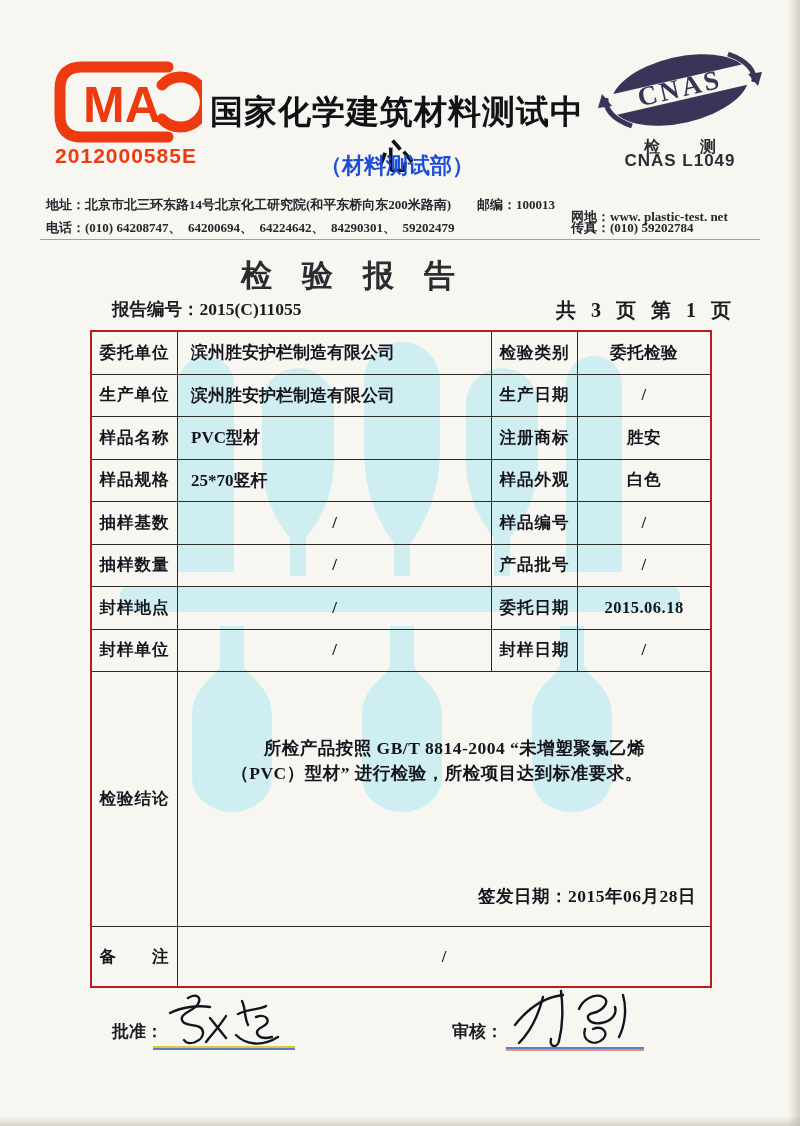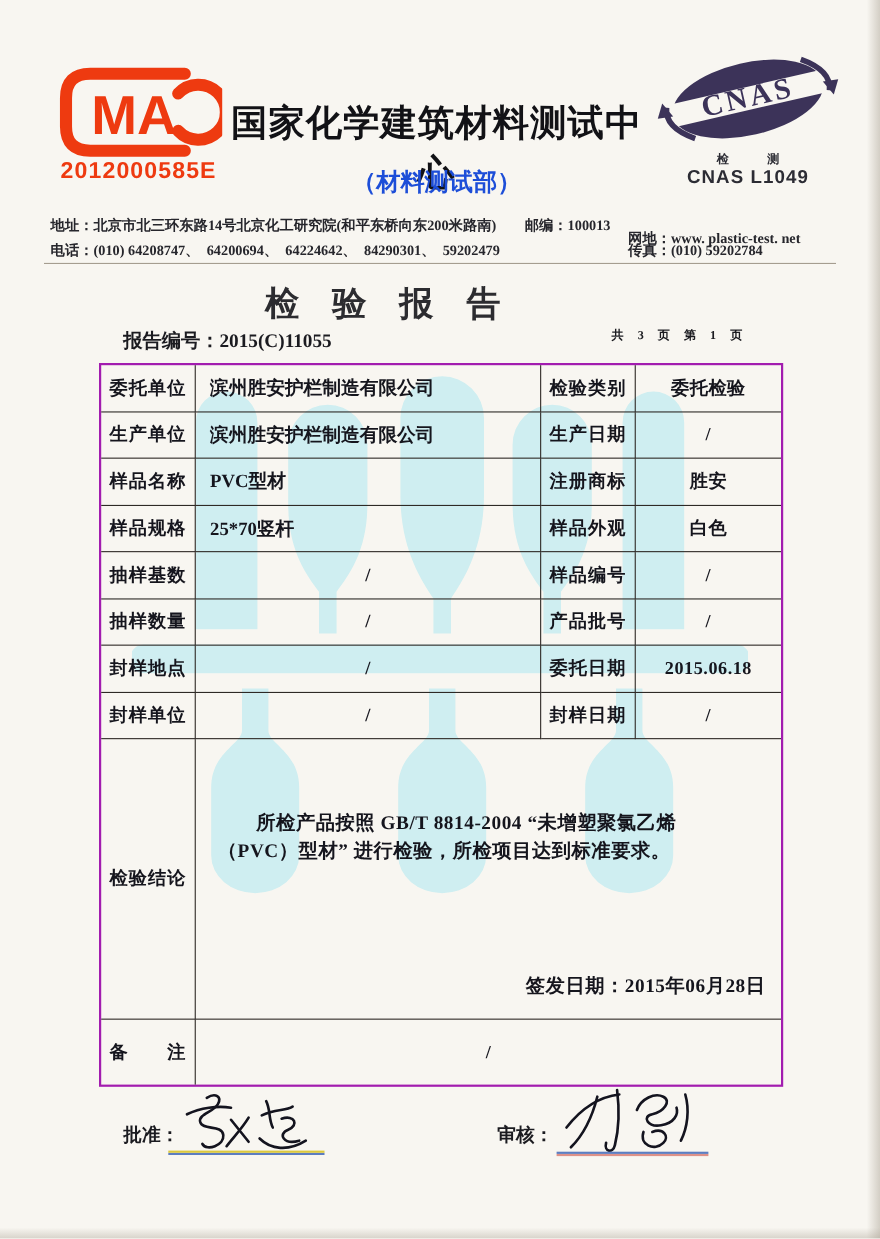--- a/index.html
+++ b/index.html
@@ -18,49 +18,49 @@
   .cma-logo{position:absolute;left:50px;top:58px;}
   .cma-number{position:absolute;left:46px;top:144px;width:160px;text-align:center;
     font-family:"Liberation Sans","DejaVu Sans",sans-serif;
     font-weight:700;font-size:21px;letter-spacing:1px;color:#ee3a10;}
   .main-title{position:absolute;left:196px;top:90px;width:402px;text-align:center;
     font-size:33px;font-weight:700;color:#121216;letter-spacing:1px;}
   .sub-title{position:absolute;left:196px;top:151px;width:402px;text-align:center;
     font-size:22px;font-weight:700;color:#1d4ed8;}
   .cnas-logo{position:absolute;left:600px;top:50px;}
   .cnas-sub1{position:absolute;left:600px;top:137px;width:160px;text-align:center;
-    font-size:11px;font-weight:700;letter-spacing:12px;color:#2c2c34;padding-left:12px;box-sizing:border-box;}
+    font-size:16px;font-weight:700;letter-spacing:12px;color:#2c2c34;padding-left:12px;box-sizing:border-box;}
   .cnas-sub2{position:absolute;left:600px;top:151px;width:160px;text-align:center;
     font-family:"Liberation Sans","DejaVu Sans",sans-serif;
     font-size:17px;font-weight:700;letter-spacing:1px;color:#2c2c34;}
 
   
   .contact{position:absolute;left:0;top:0;width:800px;font-size:13px;font-weight:700;color:#26262c;}
   .contact span{position:absolute;white-space:pre;text-align:right;}
   .addr{left:46px;top:196px;}
   .postcode{left:477px;top:196px;}
   .web{left:571px;top:208px;}
   .phone{left:46px;top:219px;}
   .fax{left:571px;top:219px;}
   .head-rule{position:absolute;left:40px;top:239px;width:720px;height:1px;background:#a59d90;}
 
   
   .report-title{position:absolute;left:0;top:255px;width:696px;text-align:center;
     font-size:31px;font-weight:700;color:#2c2c30;letter-spacing:30px;text-indent:30px;}
   .report-no{position:absolute;left:112px;top:297px;font-size:17.5px;font-weight:700;}
-  .pagination{position:absolute;left:556px;top:297px;font-size:11px;font-weight:700;letter-spacing:5px;}
+  .pagination{position:absolute;left:556px;top:297px;font-size:20px;font-weight:700;letter-spacing:5px;}
 
   
   .watermark{position:absolute;left:120px;top:340px;z-index:1;opacity:.95;}
 
   
   .tbl{position:absolute;left:90px;top:330px;width:622px;height:658px;z-index:2;
     display:grid;grid-template-columns:86px 314px 86px 132px;
     grid-template-rows:repeat(8,42.5px) 255px 59px;
-    border:2px solid #a21caf;box-sizing:border-box;}
+    border:2px solid #b91c1c;box-sizing:border-box;text-align:center;}
   .c{border-right:1px solid #2e2a26;border-bottom:1px solid #2e2a26;
      display:flex;align-items:center;box-sizing:border-box;
      font-weight:700;font-size:16.5px;color:#15151d;background:transparent;}
   .lc{border-right:none;}
   .lbl{justify-content:center;letter-spacing:1px;}
   .v1{padding-left:13px;font-size:17px;}
   .v1.center{justify-content:center;padding-left:0;}
   .v2{justify-content:center;font-size:16.5px;letter-spacing:.5px;}
   .concl{grid-column:2/5;display:block;position:relative;border-right:none;border-bottom:1px solid #2e2a26;}
   .concl p{margin:0;padding:64px 34px 0 20px;text-indent:2em;

